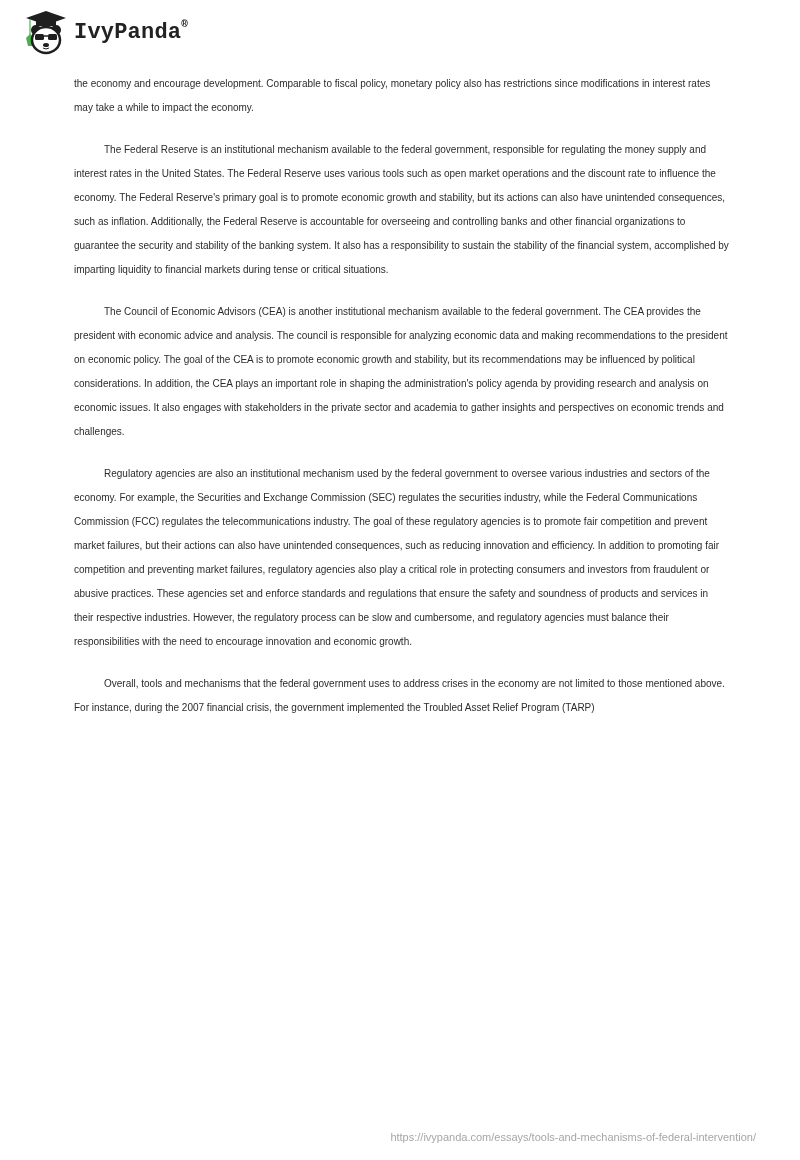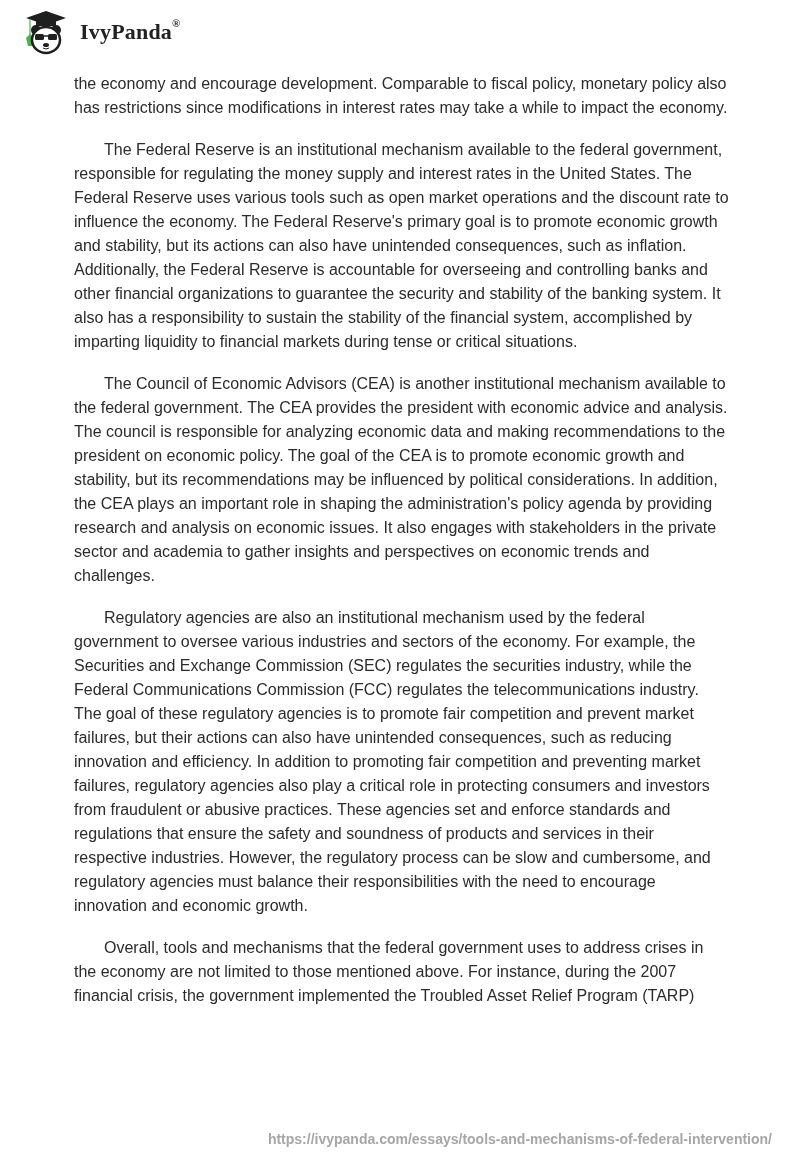--- a/index.html
+++ b/index.html
@@ -1,28 +1,28 @@
 <!DOCTYPE html>
 <html><head>
 <meta charset="utf-8">
 <style>
   html, body { margin: 0; padding: 0; background: #ffffff; }
   body { width: 800px; height: 1160px; position: relative; overflow: hidden;
          font-family: "Liberation Sans", sans-serif; color: #2b2b2b; }
   .header { position: absolute; left: 0; top: 0; width: 800px; height: 62px; }
   .logo { position: absolute; left: 18px; top: 8px; display: flex; align-items: center; }
   .logo svg { width: 56px; height: 48px; }
-  .brand { font-family: Liberation Serif, serif; font-weight: bold; font-size: 22px;
-           color: #222; margin-left: 6px; letter-spacing: 0.2px; }
+  .brand { font-family: Liberation Mono, monospace; font-weight: bold; font-size: 22px;
+           color: #222; letter-spacing: 0.2px; }
   .brand sup { font-size: 11px; font-weight: bold; vertical-align: top; position: relative; top: -2px; }
   .doc-title { position: absolute; right: 32px; top: 15px; font-size: 13px; color: #8a8a8a; }
   .content { position: absolute; left: 74px; top: 72px; width: 656px; }
-  .para { margin: 0 0 18px 0; font-size: 16px; line-height: 24px; color: #2b2b2b; }
+  .para { margin: 0 0 18px 0; font-size: 10px; line-height: 24px; color: #2b2b2b; }
   .para.indent { text-indent: 30px; }
-  .footer-url { position: absolute; right: 28px; top: 1131px; font-size: 14px; color: #a6a6a6; font-weight: bold; }
+  .footer-url { position: absolute; right: 44px; top: 1131px; font-size: 11px; color: #a6a6a6; }
 </style>
 </head>
 <body>
 
 <div class="header">
   <div class="logo">
     <svg viewBox="0 0 56 48">
 
       <polygon points="8,10 28,3 48,10 28,17" fill="#1f1f1f"></polygon>
       <rect x="18" y="12" width="20" height="6" fill="#1f1f1f"></rect>

